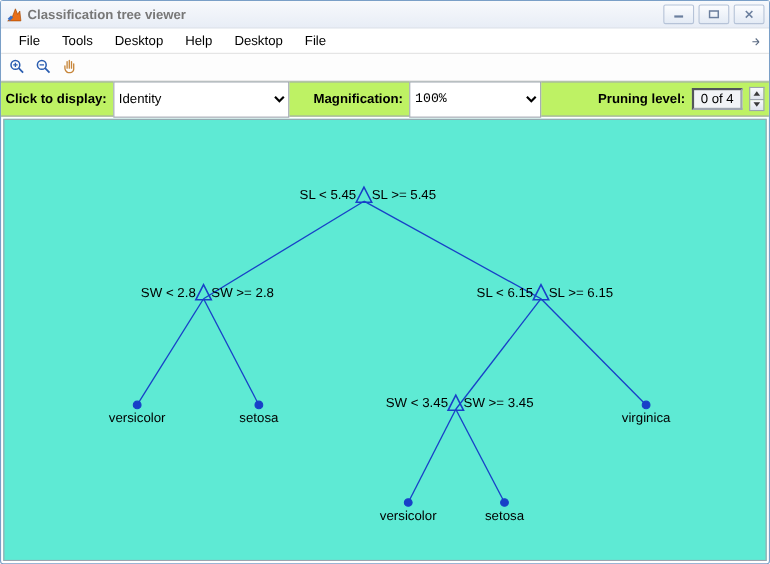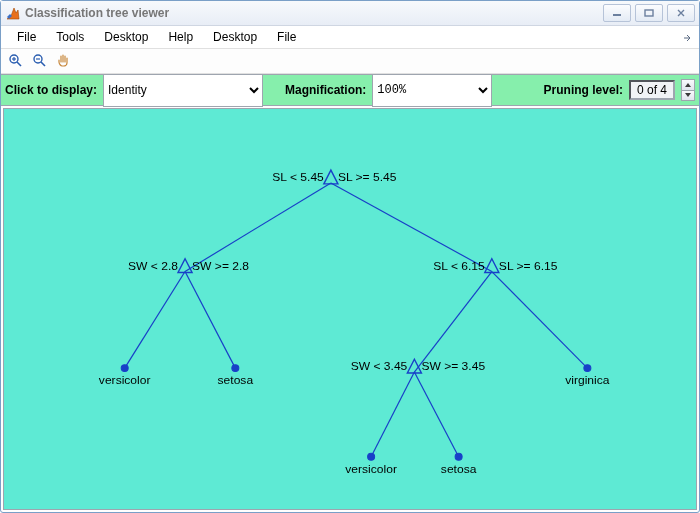--- a/index.html
+++ b/index.html
@@ -104,21 +104,21 @@
     display: flex; align-items: center; justify-content: center;
   }
 
   
   .option-bar {
     height: 26px;
     display: flex;
     align-items: center;
     padding: 2px 4px;
     gap: 4px;
-    background: #86efac;
+    background: #bef264;
     border-top: 1px solid #9ea5af;
     border-bottom: 1px solid #9ea5af;
   }
   .opt-label {
     font-weight: bold;
     font-size: 12px;
     padding-right: 2px;
   }
   select {
     font-family: inherit;

